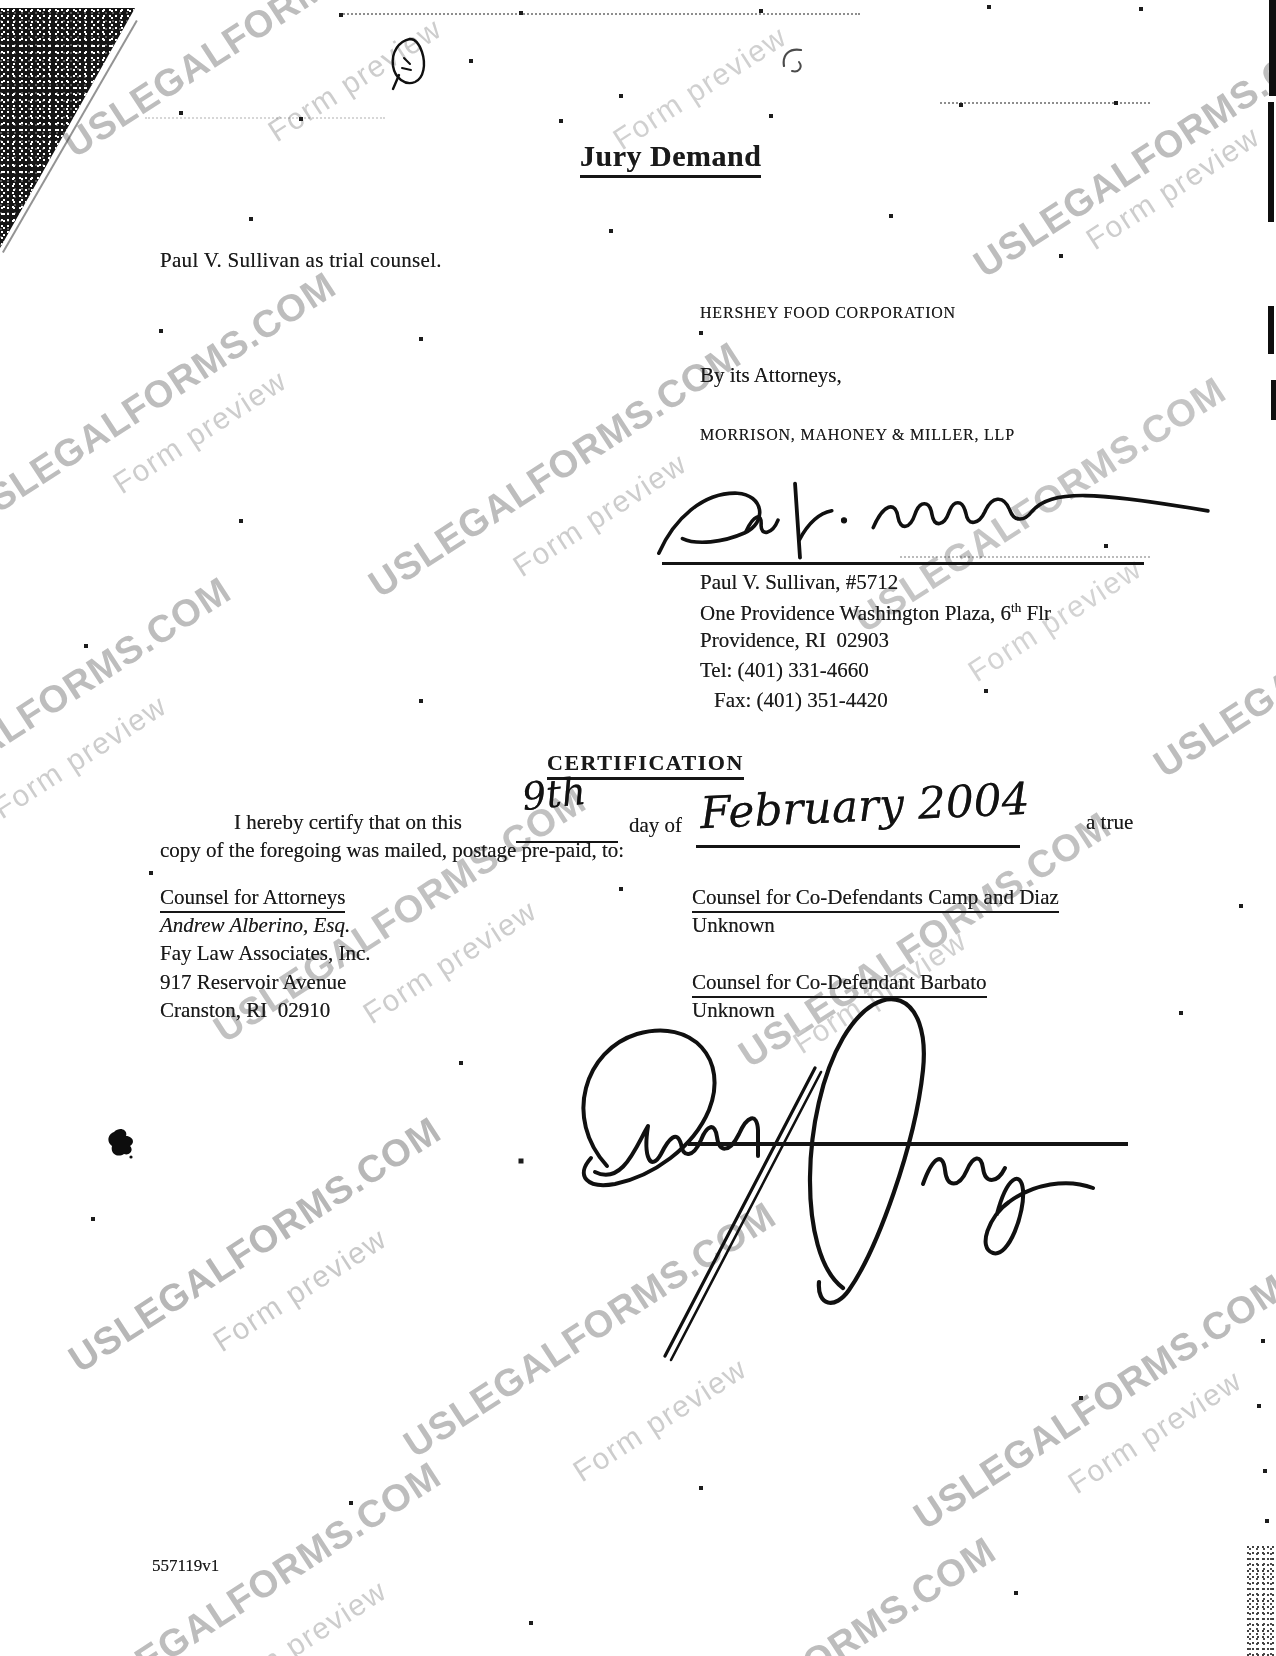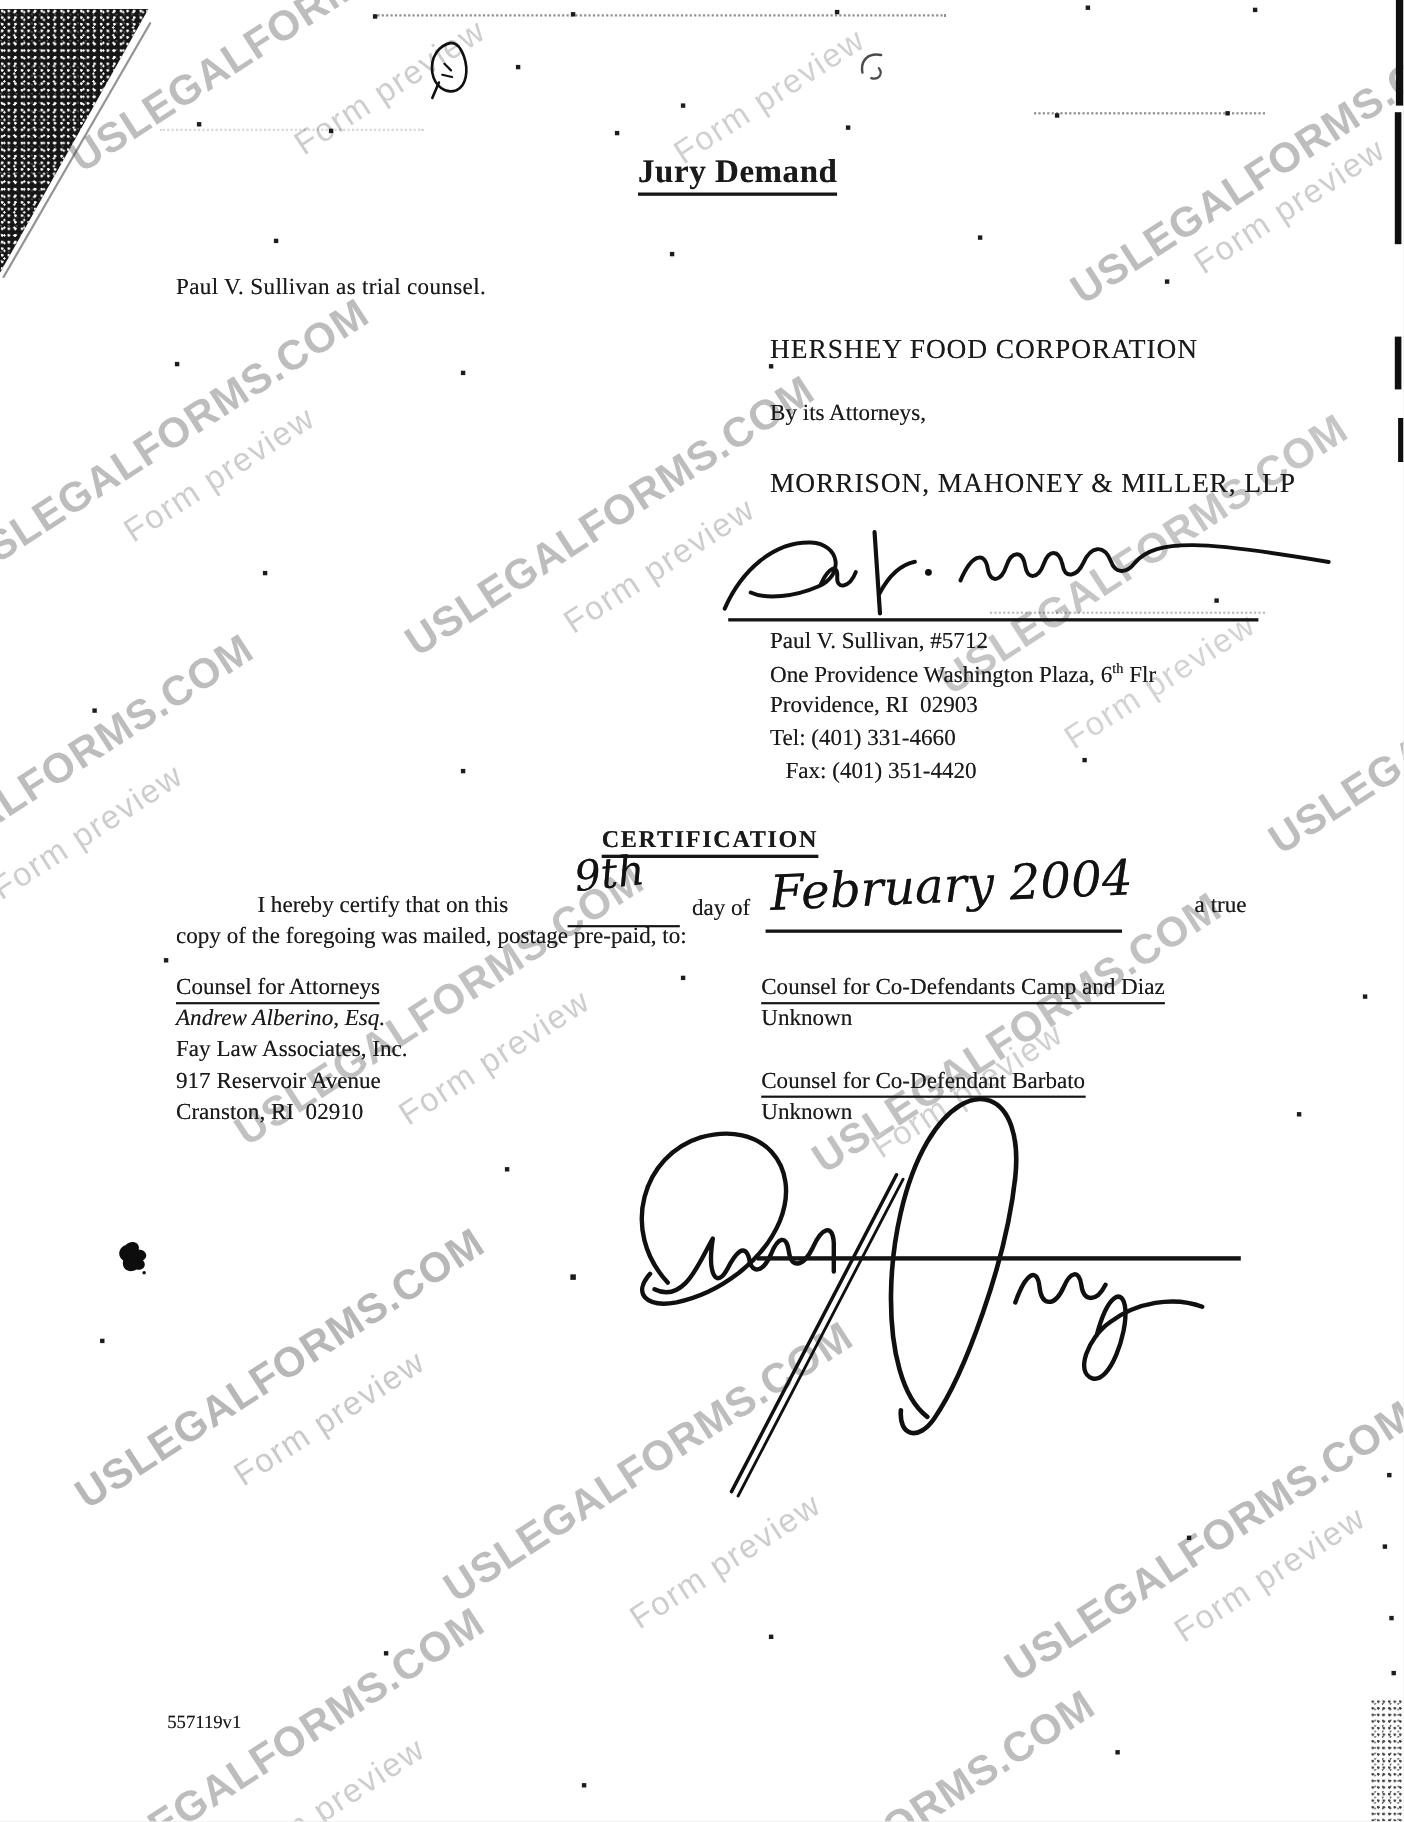--- a/index.html
+++ b/index.html
@@ -5,21 +5,21 @@
   html,body{margin:0;padding:0;background:#e8e8e8;}
   #page{
     position:relative;width:1276px;height:1656px;margin:0 auto;
     background:#ffffff;overflow:hidden;
     font-family:"Liberation Serif","DejaVu Serif",serif;color:#191919;
   }
   .t{position:absolute;white-space:pre;font-size:21px;line-height:1.2;color:#1a1a1a;
      text-shadow:0 0 .5px rgba(0,0,0,.55);}
   .b{font-weight:bold;}
   .u{border-bottom:2px solid #161616;padding-bottom:1px;}
-  .caps{letter-spacing:.8px;font-size:25px;}
+  .caps{letter-spacing:.8px;font-size:16px;}
   
   .wm{position:absolute;white-space:nowrap;
       font-family:"Liberation Sans","DejaVu Sans",sans-serif;
       transform:translate(-50%,-50%) rotate(-33deg);pointer-events:none;}
   .wm-b{font-size:38px;font-weight:bold;letter-spacing:1px;opacity:.85;}
   .wm-p{font-size:30px;font-weight:normal;letter-spacing:1.5px;opacity:.9;}
   
   .hline{position:absolute;background:#141414;}
   .dotl{position:absolute;border-top:2px dotted rgba(30,30,30,.5);height:0;}
   .vbar{position:absolute;background:#0f0f0f;}

